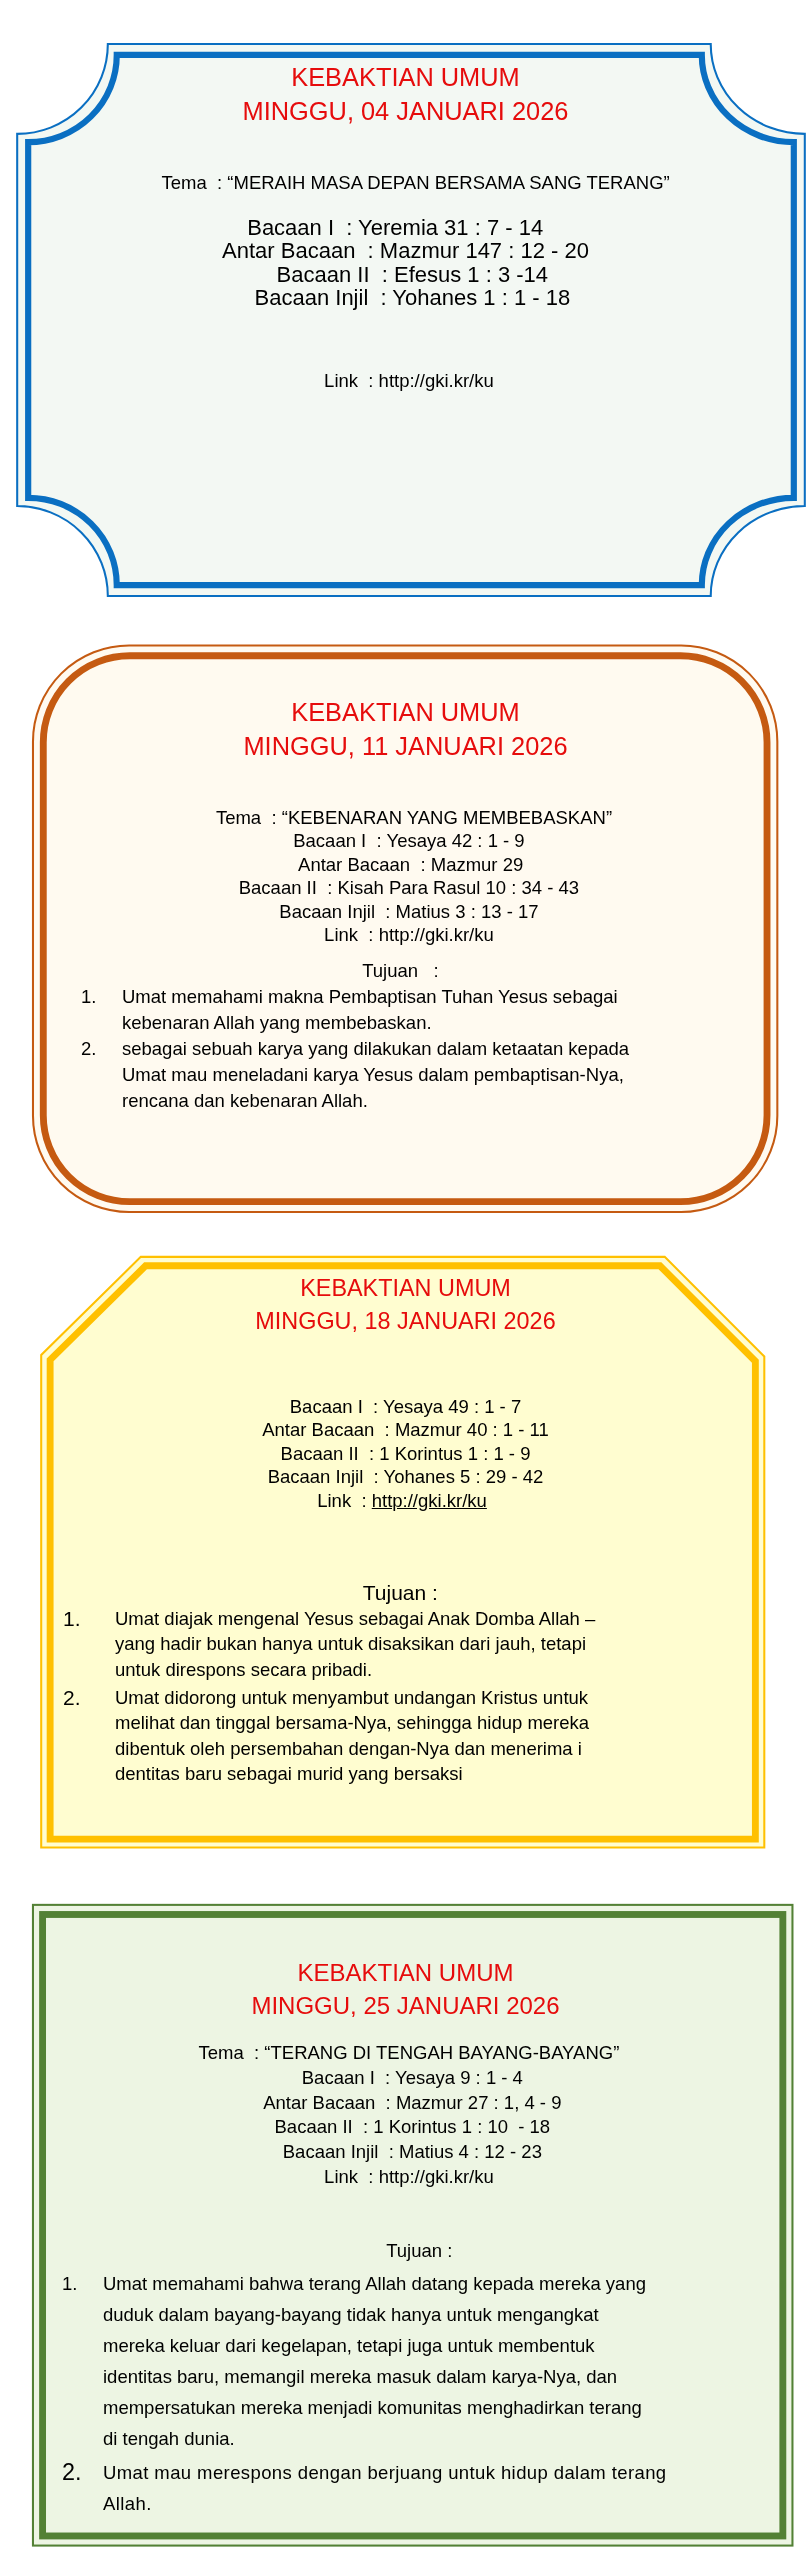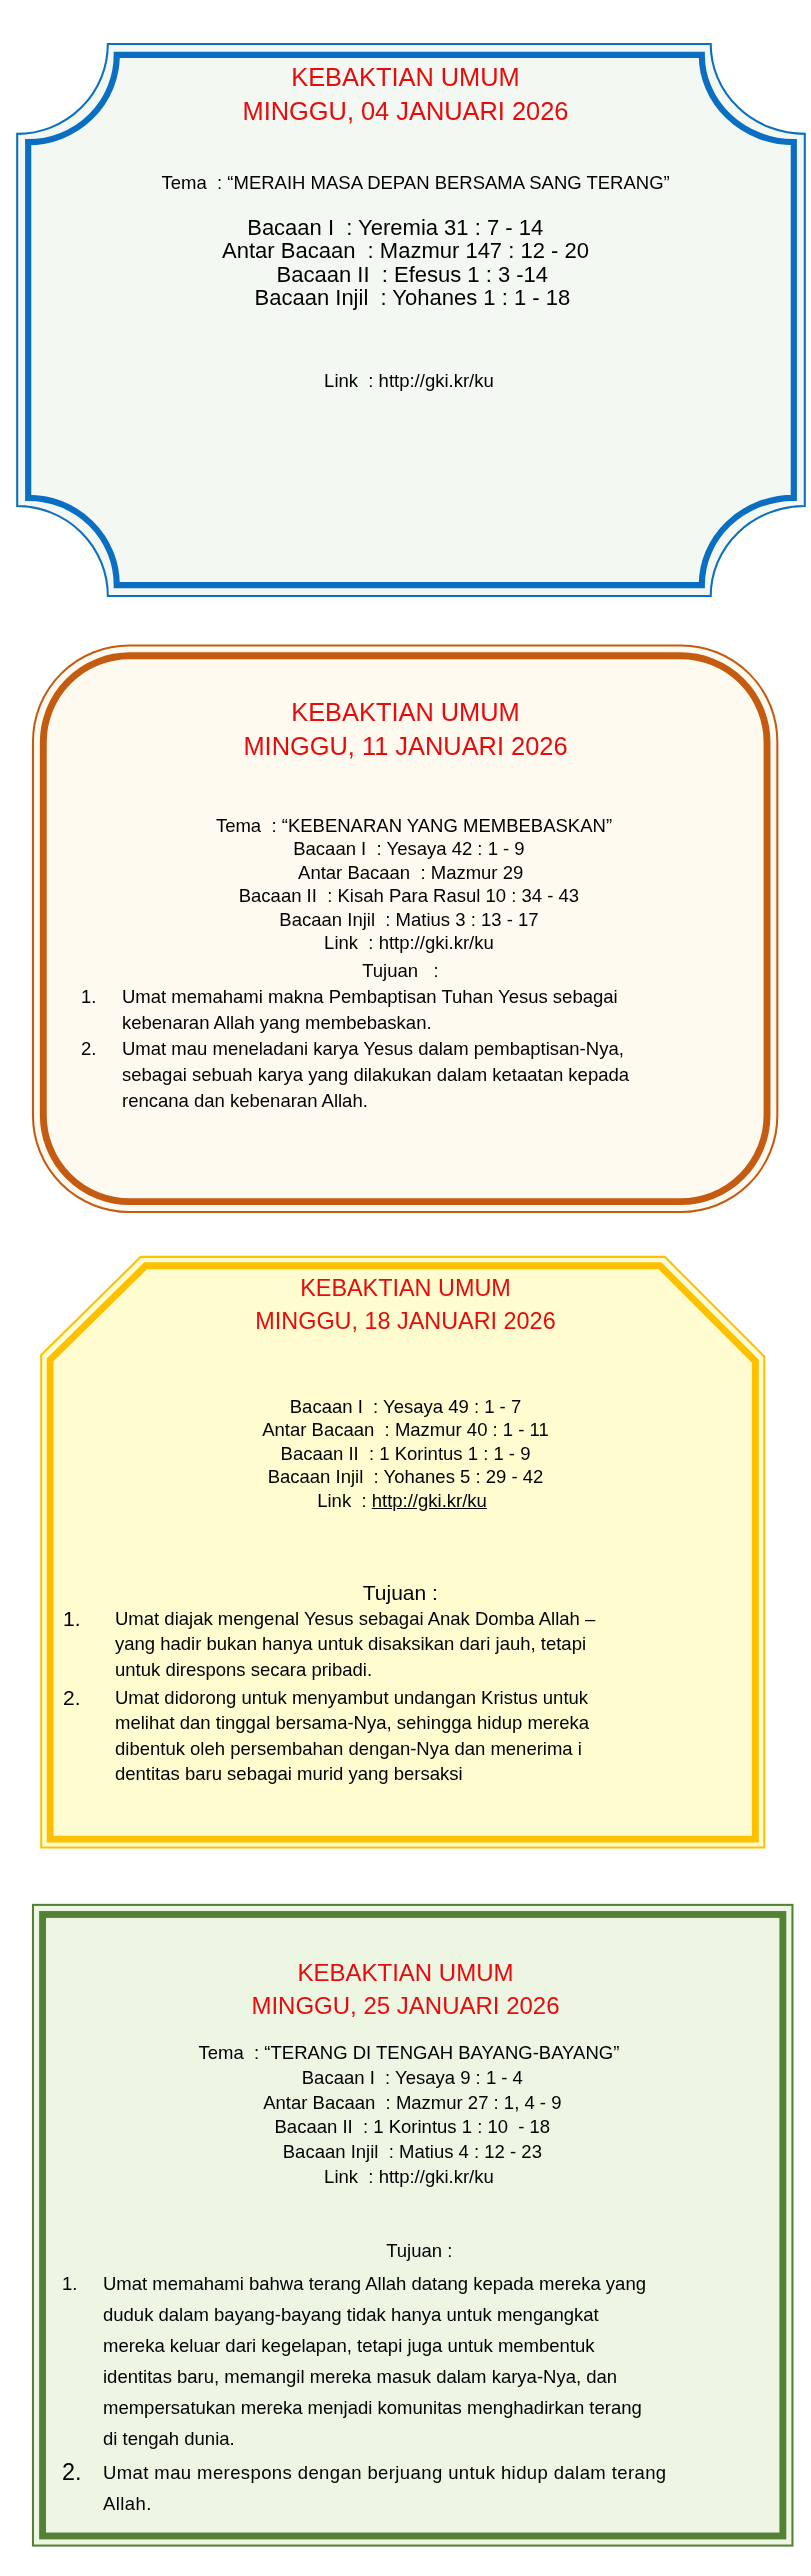--- a/index.html
+++ b/index.html
@@ -45,42 +45,42 @@
 
 <section class="card" style="left:0; top:618px; width:811px; height:618px;">
   <svg class="frame" width="811" height="618" viewBox="0 0 1181 900">
     <rect x="48" y="40" width="1084" height="825" rx="140" ry="140" fill="#fffaf0" stroke="#c55a11" stroke-width="3"></rect>
     <rect x="63" y="55" width="1054" height="795" rx="126" ry="126" fill="#fffaf0" stroke="#c55a11" stroke-width="10"></rect>
   </svg>
   <div class="content" style="top:77px;">
     <div class="title">KEBAKTIAN UMUM</div>
     <div class="title">MINGGU, 11 JANUARI 2026</div>
   </div>
-  <div class="content" style="top:196px; font-size:18.5px; line-height:23.4px;">
+  <div class="content" style="top:188px; font-size:18.5px; line-height:23.4px;">
     <div class="center-line" style="margin-left:17px;"><span>Tema</span>  : <span>“KEBENARAN YANG MEMBEBASKAN”</span></div>
     <div class="center-line" style="margin-left:6.9px;"><span>Bacaan I</span>  : <span>Yesaya 42 : 1 - 9</span></div>
     <div class="center-line" style="margin-left:10.3px;"><span>Antar Bacaan</span>  : <span>Mazmur 29</span></div>
     <div class="center-line" style="margin-left:6.9px;"><span>Bacaan II</span>  : <span>Kisah Para Rasul 10 : 34 - 43</span></div>
     <div class="center-line" style="margin-left:6.9px;"><span>Bacaan Injil</span>  : <span>Matius 3 : 13 - 17</span></div>
     <div class="center-line" style="margin-left:6.9px;"><span>Link</span>  : <span>http://gki.kr/ku</span></div>
   </div>
   <div class="content tujuan-head" style="top:341px; font-size:18.5px; line-height:23.4px; margin-left:-10.3px;">Tujuan   :</div>
   <ol class="goals" style="left:81px; top:366px; width:687px; font-size:18.5px; line-height:26px;">
     <li>
       <span class="num">1.</span>
       <span class="txt" style="padding-left:41px;">
         <span style="display:block">Umat memahami makna Pembaptisan Tuhan Yesus sebagai</span>
         <span style="display:block">kebenaran Allah yang membebaskan.</span>
       </span>
     </li>
     <li>
       <span class="num">2.</span>
       <span class="txt" style="padding-left:41px;">
+        <span style="display:block">sebagai sebuah karya yang dilakukan dalam ketaatan kepada</span>
         <span style="display:block">Umat mau meneladani karya Yesus dalam pembaptisan-Nya,</span>
-        <span style="display:block">sebagai sebuah karya yang dilakukan dalam ketaatan kepada</span>
         <span style="display:block">rencana dan kebenaran Allah.</span>
       </span>
     </li>
   </ol>
 </section>
 
 <section class="card" style="left:0; top:1236px; width:811px; height:646px;">
   <svg class="frame" width="811" height="646" viewBox="0 0 1181 940">
     <path d="M205,30 L968,30 L1113,175 L1113,890 L60,890 L60,173 Z" fill="#fffdd0" stroke="#ffc000" stroke-width="3"></path>
     <path d="M212,43 L961,43 L1100,182 L1100,878 L73,878 L73,180 Z" fill="#fffdd0" stroke="#ffc000" stroke-width="10"></path>

